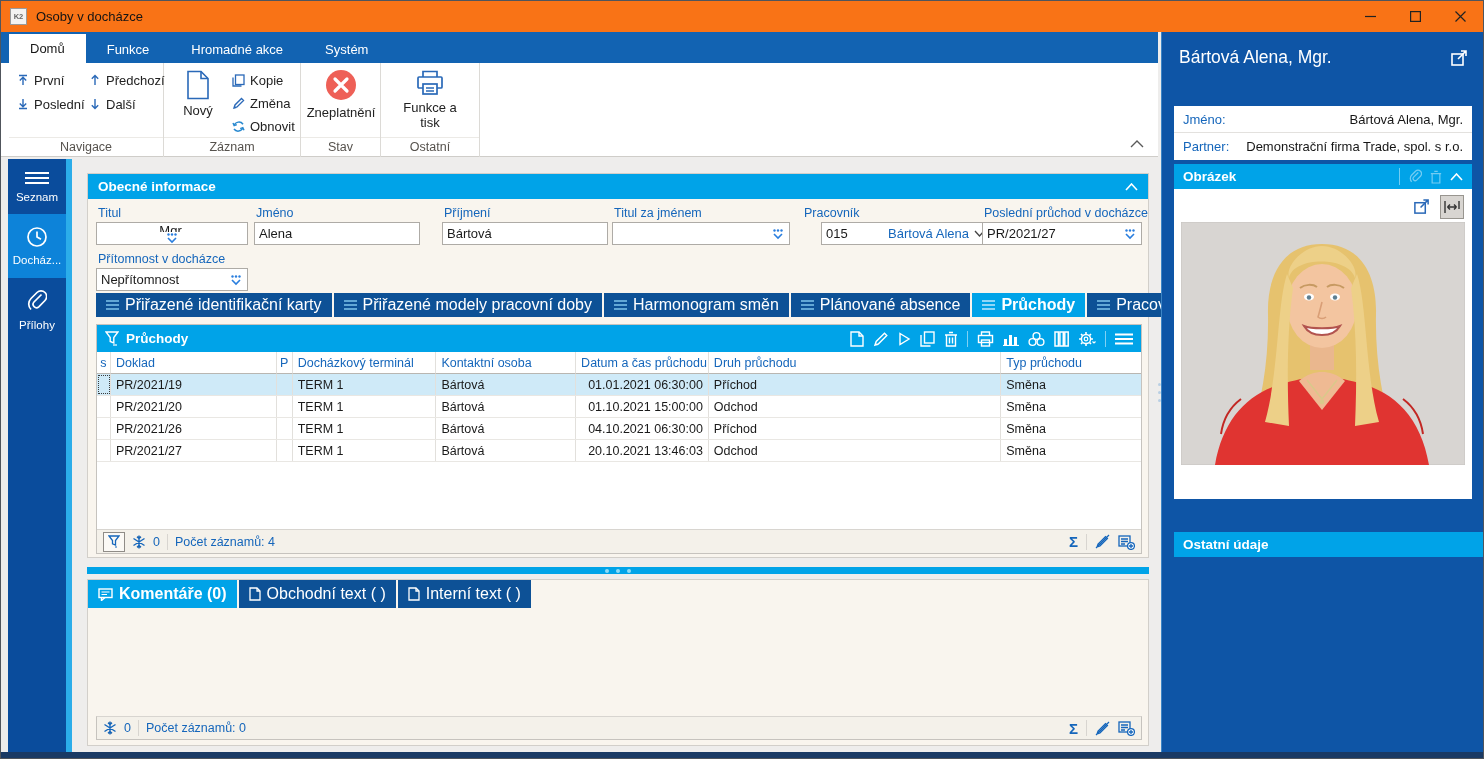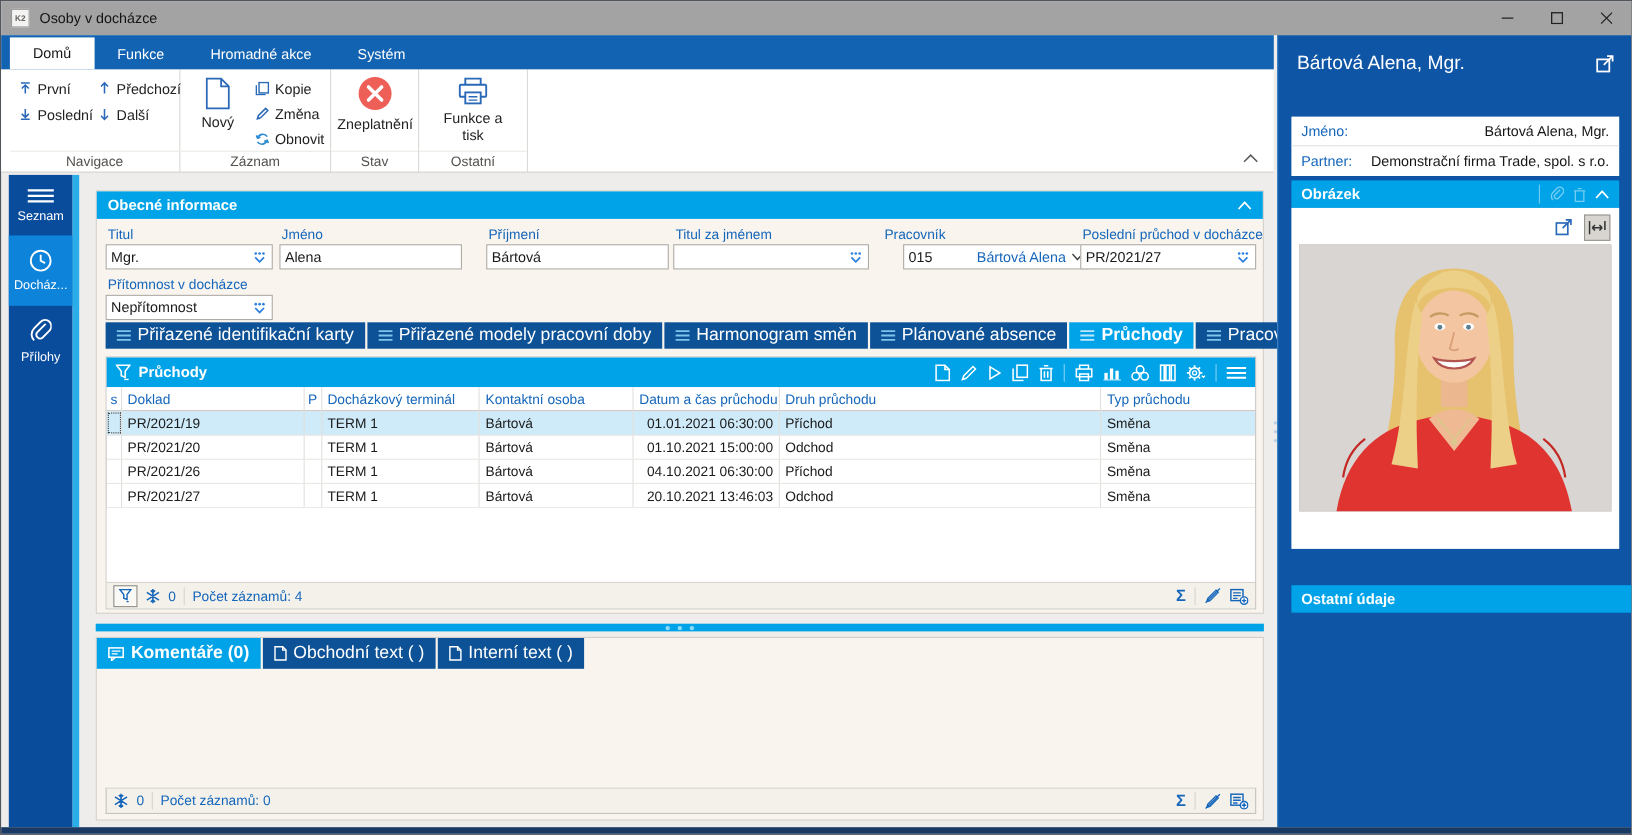--- a/index.html
+++ b/index.html
@@ -2,21 +2,21 @@
 <html lang="cs"><head>
 <meta charset="utf-8">
 <style>
   html,body{margin:0;padding:0;background:#9e9e9e;}
   *{box-sizing:border-box;}
   .window{position:relative;width:1484px;height:759px;background:#eeedec;border:1px solid #50555c;
     font-family:"Liberation Sans","DejaVu Sans",sans-serif;color:#1a1a1a;overflow:hidden;}
   .abs{position:absolute;}
 
   
-  .titlebar{left:0;top:0;width:1482px;height:31px;background:#a3a3a3;display:flex;align-items:center;}
+  .titlebar{left:0;top:0;width:1482px;height:31px;background:#f97316;display:flex;align-items:center;}
   .k2logo{width:17px;height:17px;margin-left:9px;border:1px solid #9a9a9a;color:#666;font-size:7.5px;
     font-weight:bold;display:flex;align-items:center;justify-content:center;background:#f4f3f2;}
   .wtitle{margin-left:9px;font-size:13px;color:#141414;}
   .wctrls{margin-left:auto;display:flex;height:31px;}
   .wbtn{width:45px;height:31px;display:flex;align-items:center;justify-content:center;cursor:default;}
 
   
   .rtabs{left:0;top:31px;width:1157px;height:31px;background:#1263b2;display:flex;align-items:flex-end;padding-left:8px;}
   .rtab{height:27px;line-height:27px;padding:0 21px;color:#fff;font-size:13px;}
   .rtab.active{background:#fff;color:#161616;height:29px;line-height:29px;}
@@ -290,21 +290,21 @@
       </span>
     </div>
 
     <div class="flabel" style="left:10px;top:32px;">Titul</div>
     <div class="flabel" style="left:168px;top:32px;">Jméno</div>
     <div class="flabel" style="left:356px;top:32px;">Příjmení</div>
     <div class="flabel" style="left:526px;top:32px;">Titul za jménem</div>
     <div class="flabel" style="left:716px;top:32px;">Pracovník</div>
     <div class="flabel" style="left:896px;top:32px;">Poslední průchod v docházce</div>
 
-    <div class="finput" style="left:8px;top:48px;width:152px;">
+    <div class="finput" style="left:8px;top:48px;width:152px;flex-direction:column;">
       <span class="val">Mgr.</span>
       <span>
           <svg width="14" height="12" viewBox="0 0 14 12">
             <circle cx="3.5" cy="2.5" r="1.2" fill="#2a7ede"></circle>
             <circle cx="7" cy="2.5" r="1.2" fill="#2a7ede"></circle>
             <circle cx="10.5" cy="2.5" r="1.2" fill="#2a7ede"></circle>
             <path d="M3,6 L7,10 L11,6" fill="none" stroke="#2a7ede" stroke-width="1.6"></path>
           </svg>
         </span>
     </div>

